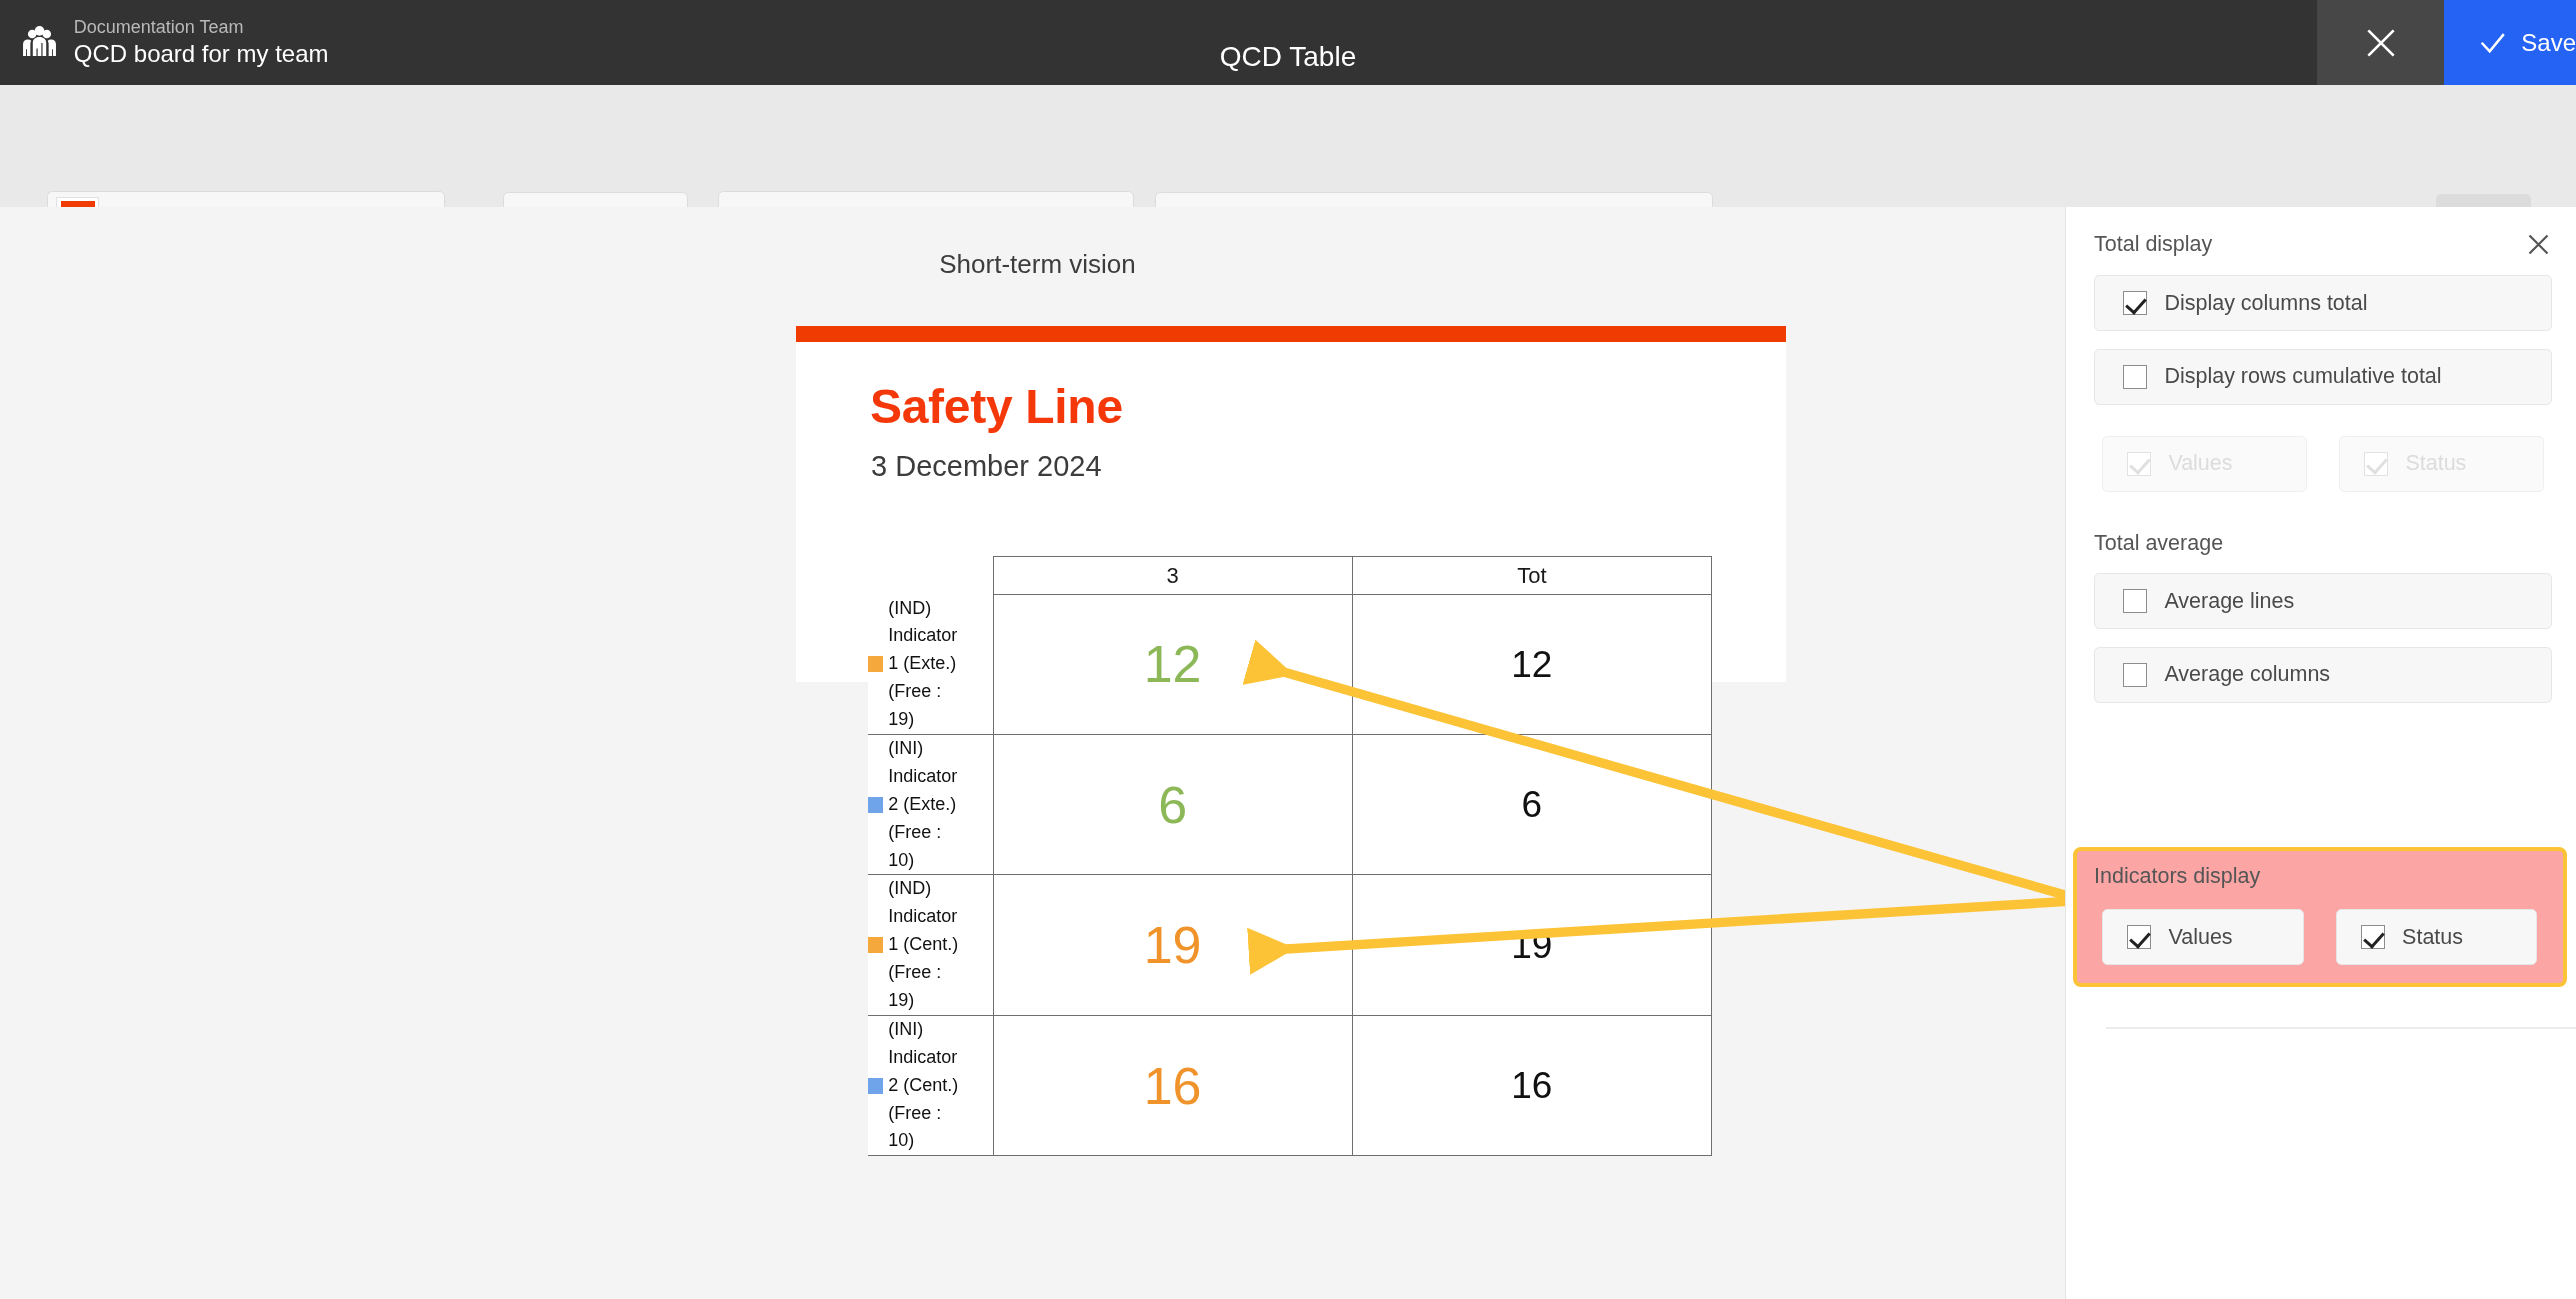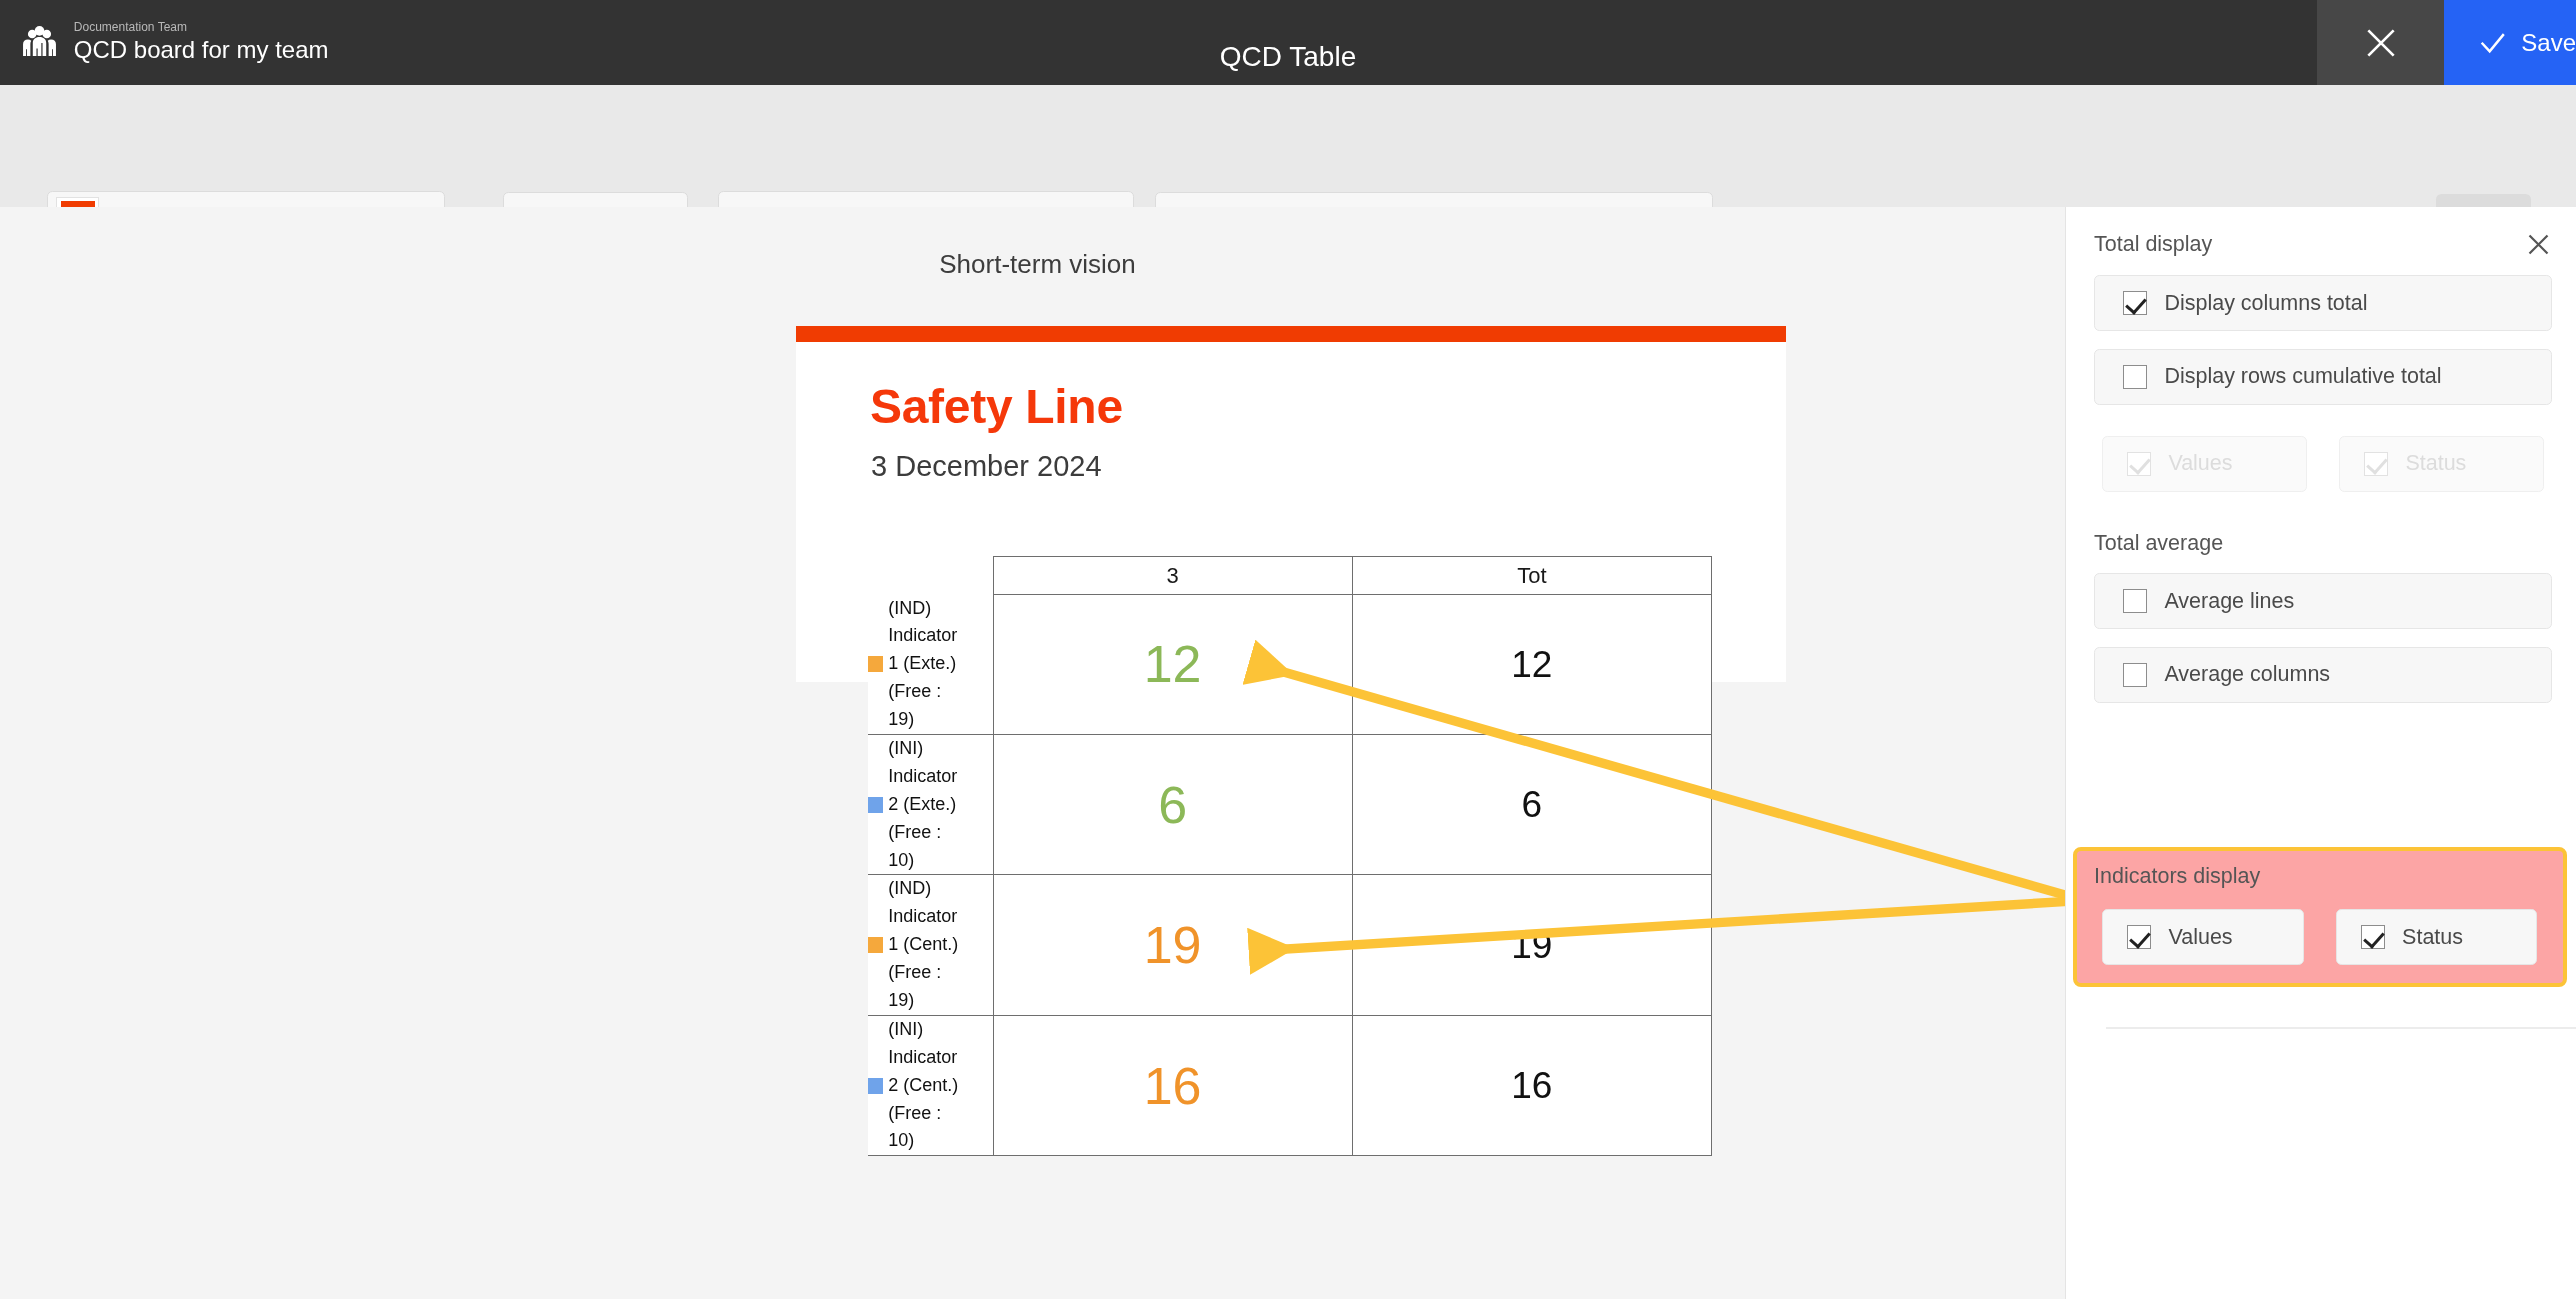--- a/index.html
+++ b/index.html
@@ -12,21 +12,21 @@
   #app { position: relative; width: 2576px; height: 1299px; }
 
   
   .topbar {
     position: absolute; left: 0; top: 0; width: 2576px; height: 85px;
     background: #333333; display: flex; align-items: stretch;
   }
   .brand { display: flex; align-items: center; padding-left: 20px; gap: 14.8px; }
   .brand-icon { width: 39px; height: 39px; flex: none; }
   .brand-text { display: flex; flex-direction: column; justify-content: center; }
-  .brand-sub { font-size: 12px; color: #b9b9b9; line-height: 1.25; }
+  .brand-sub { font-size: 18px; color: #b9b9b9; line-height: 1.25; }
   .brand-title { font-size: 24px; color: #ffffff; line-height: 1.25; }
   .topbar-center {
     position: absolute; left: 0; top: 0; width: 2576px; height: 85px;
     display: flex; align-items: center; justify-content: center;
     pointer-events: none;
   }
   .topbar-center span { font-size: 28px; color: #ffffff; margin-top: 28px; }
   .topbar-right { position: absolute; right: 0; top: 0; height: 85px; display: flex; }
   .close-btn {
     width: 127px; height: 85px; background: #474747;

